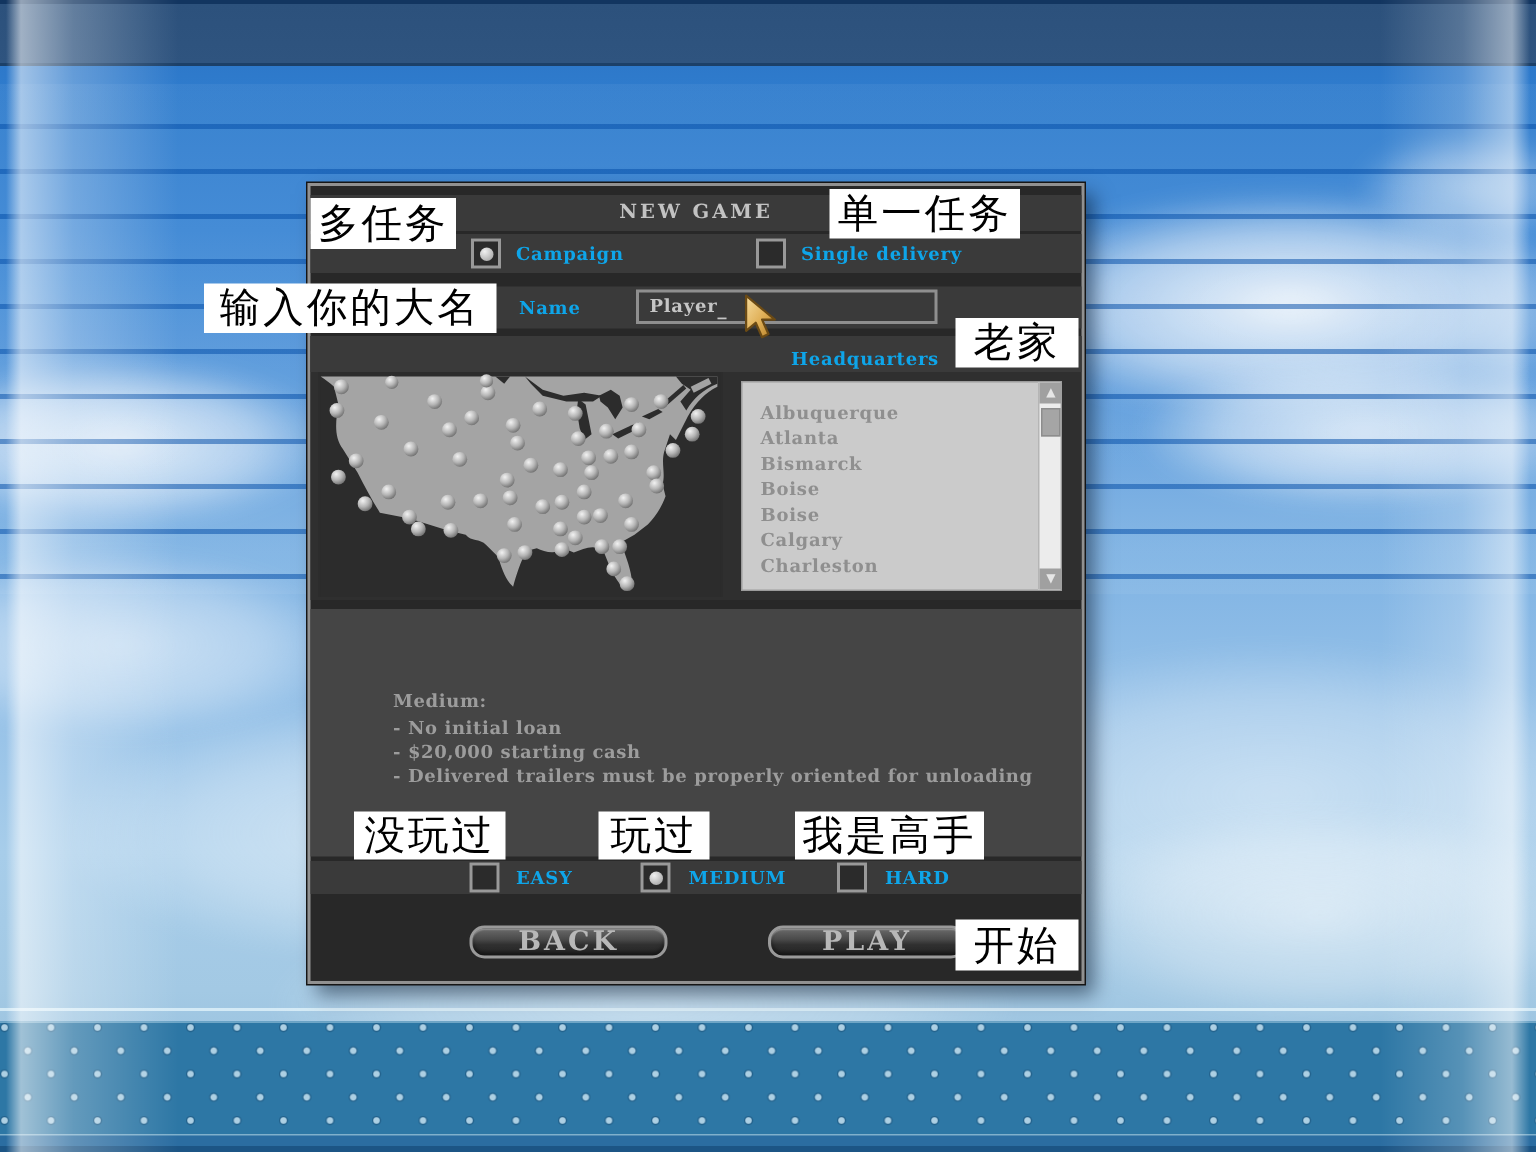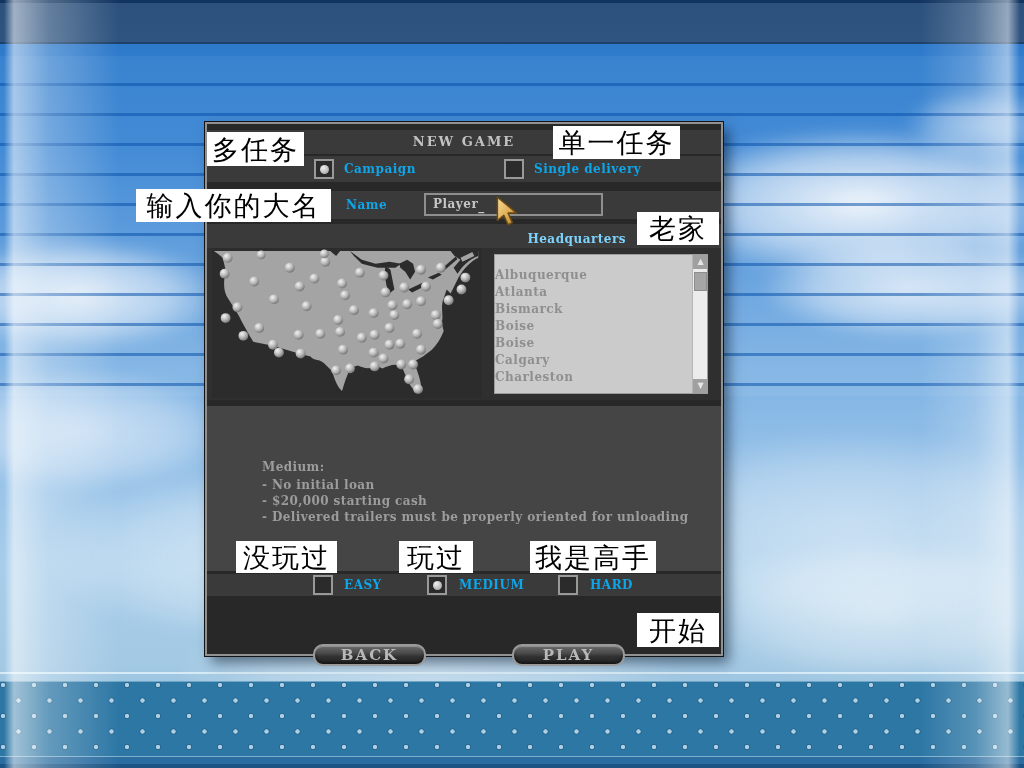--- a/index.html
+++ b/index.html
@@ -42,45 +42,45 @@
   .sec-map{top:100px;height:176px;background:#2f2f2f;}
   .sec-map .hqstrip{position:absolute;left:0;right:0;top:0;height:24px;background:#3a3a3a;}
   .sec-info{top:282px;height:165px;background:#454545;}
   .row-diff{top:450px;height:22px;}
 
   .cb{position:absolute;width:20px;height:20px;border:2px solid #999;background:#2b2b2b;}
   .cb .dot{position:absolute;left:50%;top:50%;width:9px;height:9px;margin:-4.5px 0 0 -4.5px;
     border-radius:50%;background:radial-gradient(circle at 35% 30%,#f0f0f0,#9a9a9a);}
   .lbl{position:absolute;color:#0ea5e9;font-size:12px;font-weight:bold;letter-spacing:.5px;line-height:20px;}
 
-  .input{position:absolute;left:217px;top:69px;width:179px;height:23px;border:2px solid #8f8f8f;
+  .input{position:absolute;left:217px;top:69px;width:201px;height:23px;border:2px solid #8f8f8f;
     background:#3a3a3a;color:#c5c5c5;font-size:12px;font-weight:bold;padding:2px 12px 0 7px;letter-spacing:.5px;}
   .input .caret{position:relative;top:2px;}
 
-  .hq-label{position:absolute;left:287px;width:132px;top:108px;text-align:right;color:#7dd3fc;
+  .hq-label{position:absolute;left:287px;width:132px;top:108px;text-align:right;color:#0ea5e9;
     font-size:12px;font-weight:bold;letter-spacing:.5px;}
   .mapbox{position:absolute;left:5px;top:124px;width:270px;height:150px;background:#2c2c2c;}
   .listbox{position:absolute;left:287px;top:130px;width:214px;height:140px;background:#cbcbcb;border:1px solid #9c9c9c;}
   .list-items{position:absolute;left:0;top:12px;right:16px;}
   .list-item{color:#8f8f8f;font-size:12px;font-weight:bold;letter-spacing:.5px;
-    padding-left:0;height:17px;line-height:17px;}
+    padding-left:12px;height:17px;line-height:17px;}
   .vscroll{position:absolute;right:0;top:0;bottom:0;width:15px;background:#ececec;border-left:1px solid #b5b5b5;}
   .sb-btn{position:absolute;left:0;width:15px;height:14px;background:#a0a0a0;color:#e6e6e6;
     font-size:8px;line-height:14px;text-align:center;font-family:"DejaVu Sans",sans-serif;}
   .sb-up{top:0;} .sb-dn{bottom:0;}
   .sb-thumb{position:absolute;left:1px;top:17px;width:13px;height:19px;background:#a5a5a5;border:1px solid #8d8d8d;}
 
   .info-text{position:absolute;left:55px;top:53px;color:#9c9c9c;font-size:12px;font-weight:bold;
     letter-spacing:.4px;line-height:16px;}
   .info-text .head{margin-bottom:2px;}
 
-  .btn{position:absolute;top:520px;width:113px;height:22px;border:2px solid #9a9a9a;border-radius:10px;
+  .btn{position:absolute;top:493px;width:132px;height:22px;border:2px solid #9a9a9a;border-radius:10px;
     background:linear-gradient(180deg,#6a6a6a 0%,#4a4a4a 40%,#303030 60%,#262626 100%);
     box-shadow:inset 0 1px 1px rgba(255,255,255,.3),inset 0 -2px 3px rgba(0,0,0,.5);
-    color:#b8b8b8;font-size:15px;font-weight:bold;letter-spacing:2px;text-align:center;line-height:18px;cursor:pointer;}
+    color:#b8b8b8;font-size:18px;font-weight:bold;letter-spacing:2px;text-align:center;line-height:18px;cursor:pointer;}
   .btn-back{left:106px;} .btn-play{left:305px;}
 
   
   .anno{position:absolute;background:#ffffff;color:#000;z-index:30;display:flex;align-items:center;
     justify-content:center;font-size:27px;letter-spacing:2px;line-height:1;font-family:"DejaVu Serif",serif;}
 
   .cursor{position:absolute;left:492px;top:196px;z-index:40;}
 </style>
 </head>
 <body>

